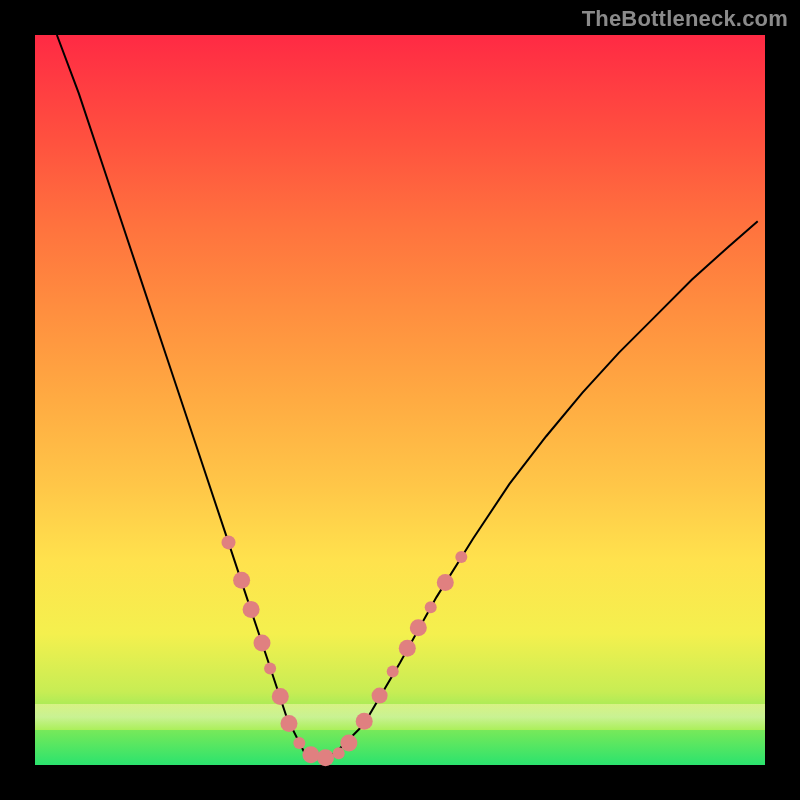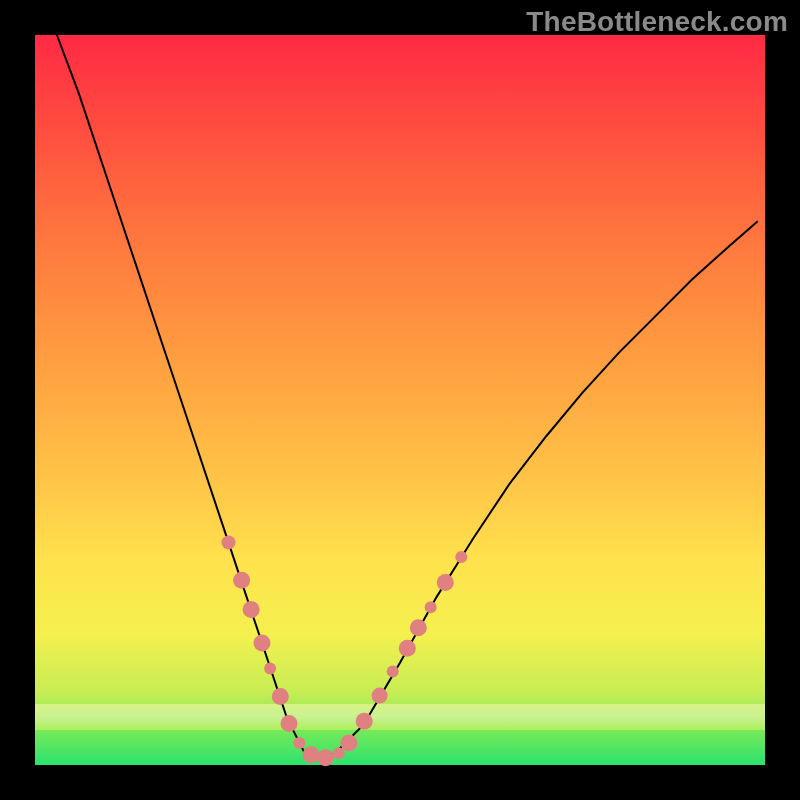--- a/index.html
+++ b/index.html
@@ -41,21 +41,21 @@
   .gradient-band {
     position: absolute;
     left: 35px;
     width: 730px;
   }
   .watermark {
     position: absolute;
     top: 6px;
     right: 12px;
     font-family: Arial, Helvetica, sans-serif;
-    font-size: 28px;
+    font-size: 22px;
     font-weight: 600;
     color: #8a8a8a;
     letter-spacing: 0.2px;
     user-select: none;
   }
   svg.overlay {
     position: absolute;
     left: 35px;
     top: 35px;
     width: 730px;

